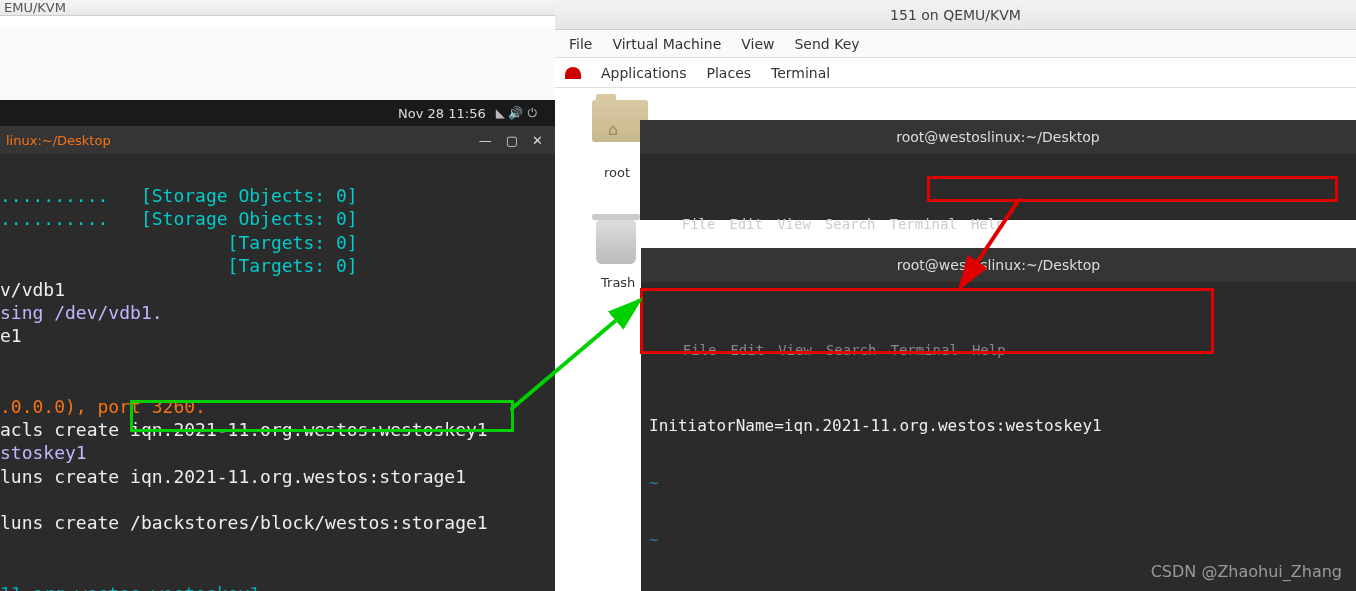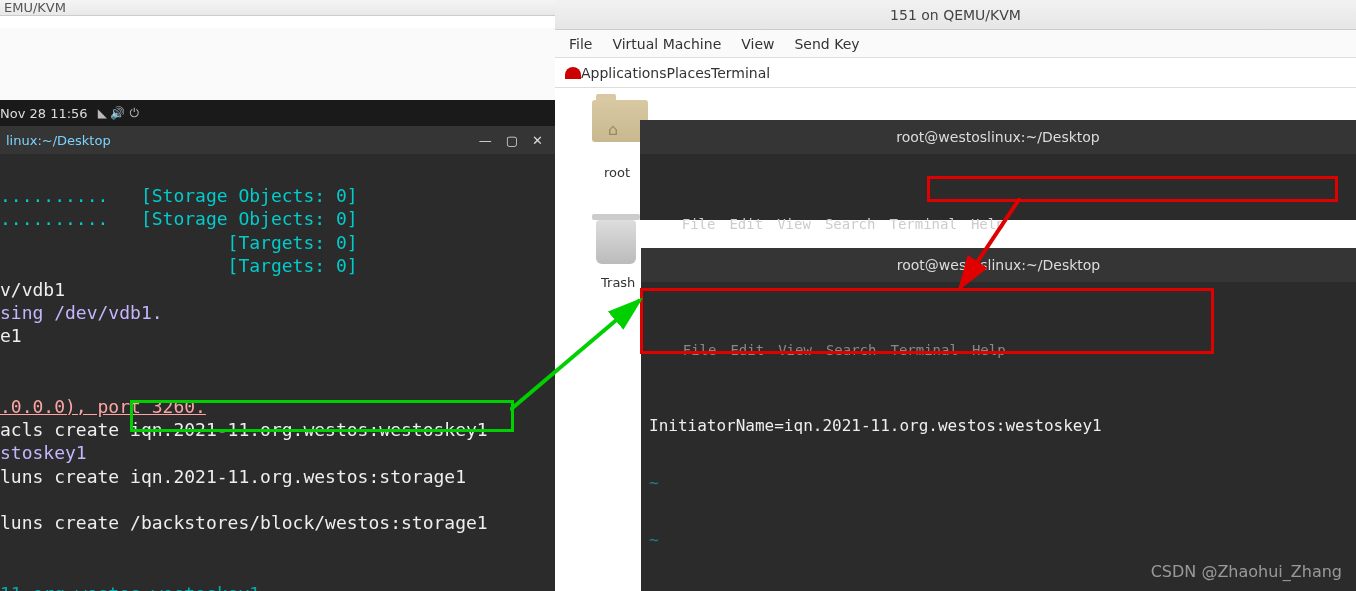--- a/index.html
+++ b/index.html
@@ -4,40 +4,40 @@
   <style>
     * { margin: 0; padding: 0; box-sizing: border-box; }
     body { width: 1356px; height: 591px; font-family: 'DejaVu Sans', sans-serif; background: #fff; position: relative; overflow: hidden; }
     .mono { font-family: 'DejaVu Sans Mono', monospace; }
     
     
     .left-wm-title { position: absolute; left: 0; top: 0; width: 555px; height: 16px; background: linear-gradient(#f5f5f5, #e8e8e8); border-bottom: 1px solid #ccc; display: flex; align-items: center; padding-left: 4px; color: #555; font-size: 13px; }
     .left-wm-close { position: absolute; right: 540px; top: 6px; color: #666; font-size: 14px; }
     .left-blank { position: absolute; left: 0; top: 28px; width: 555px; height: 72px; background: #fafafa; }
     
-    .gnome-bar { position: absolute; left: 0; top: 100px; width: 555px; height: 26px; background: #1a1a1a; color: #ddd; font-size: 13px; display: flex; align-items: center; padding-right: 18px; gap: 10px; }
+    .gnome-bar { position: absolute; left: 0; top: 100px; width: 555px; height: 26px; background: #1a1a1a; color: #ddd; font-size: 13px; display: flex; align-items: center; justify-content: flex-end; padding-right: 18px; gap: 10px; }
     .gnome-bar .icons { display: flex; gap: 6px; font-size: 12px; color: #bbb; }
     
-    .left-term-header { position: absolute; left: 0; top: 126px; width: 555px; height: 28px; background: #353535; color: #7dd3fc; font-size: 13px; display: flex; align-items: center; padding-left: 6px; }
+    .left-term-header { position: absolute; left: 0; top: 126px; width: 555px; height: 28px; background: #353535; color: #f97316; font-size: 13px; display: flex; align-items: center; padding-left: 6px; }
     .left-term-ctrls { position: absolute; left: 0; top: 126px; width: 555px; height: 28px; display: flex; align-items: center; justify-content: flex-end; gap: 14px; padding-right: 12px; color: #ddd; font-size: 13px; }
     
     .left-term-body { position: absolute; left: 0; top: 154px; width: 555px; height: 437px; background: #2b2b2b; color: #eee; font-size: 18px; line-height: 1.3; padding: 30px 0 0 0; }
     .left-term-body .line { white-space: pre; }
     .cyan { color: #00cccc; }
     .green { color: #c4b5fd; }
     .dim-cyan { color: #00bbbb; opacity: 0.9; }
-    .faded { color: #fca5a5; text-decoration: underline; }
+    .faded { color: #f97316; }
     
     .green-box { position: absolute; left: 130px; top: 400px; width: 384px; height: 32px; border: 3px solid #00d000; }
     
     
     .right-wm { position: absolute; left: 555px; top: 0; width: 801px; height: 591px; }
     .vm-title { height: 30px; background: linear-gradient(#f2f2f2, #e6e6e6); border-bottom: 1px solid #ccc; display: flex; align-items: center; justify-content: center; color: #444; font-size: 14px; font-weight: 400; }
     .vm-menu { height: 28px; background: #fafafa; border-bottom: 1px solid #ddd; display: flex; align-items: center; gap: 20px; padding-left: 14px; color: #333; font-size: 14px; }
-    .gnome-menu { height: 30px; background: #fff; border-bottom: 1px solid #ddd; display: flex; align-items: center; gap: 0; padding-left: 10px; color: #333; font-size: 14px; }
+    .gnome-menu { height: 30px; background: #fff; border-bottom: 1px solid #ddd; display: flex; align-items: center; gap: 20px; padding-left: 10px; color: #333; font-size: 14px; }
     .hat { width: 16px; height: 12px; background: #c00; border-radius: 8px 8px 0 0; display: inline-block; }
     
     .folder-icon { position: absolute; left: 592px; top: 100px; width: 56px; height: 42px; background: linear-gradient(#d9c9a3, #c8b88f); border-radius: 3px; }
     .folder-icon::before { content: ""; position: absolute; top: -6px; left: 4px; width: 20px; height: 8px; background: #d9c9a3; border-radius: 2px 2px 0 0; }
     .folder-home { position: absolute; left: 608px; top: 120px; color: #9a8860; font-size: 16px; }
     .folder-lbl { position: absolute; left: 604px; top: 165px; font-size: 13px; color: #333; }
     
     .trash-icon { position: absolute; left: 596px; top: 220px; width: 40px; height: 44px; background: linear-gradient(#ddd, #bbb); border-radius: 4px 4px 6px 6px; }
     .trash-icon::before { content: ""; position: absolute; top: -6px; left: -4px; width: 48px; height: 6px; background: #ccc; border-radius: 2px; }
     .trash-lbl { position: absolute; left: 601px; top: 275px; font-size: 13px; color: #333; }

